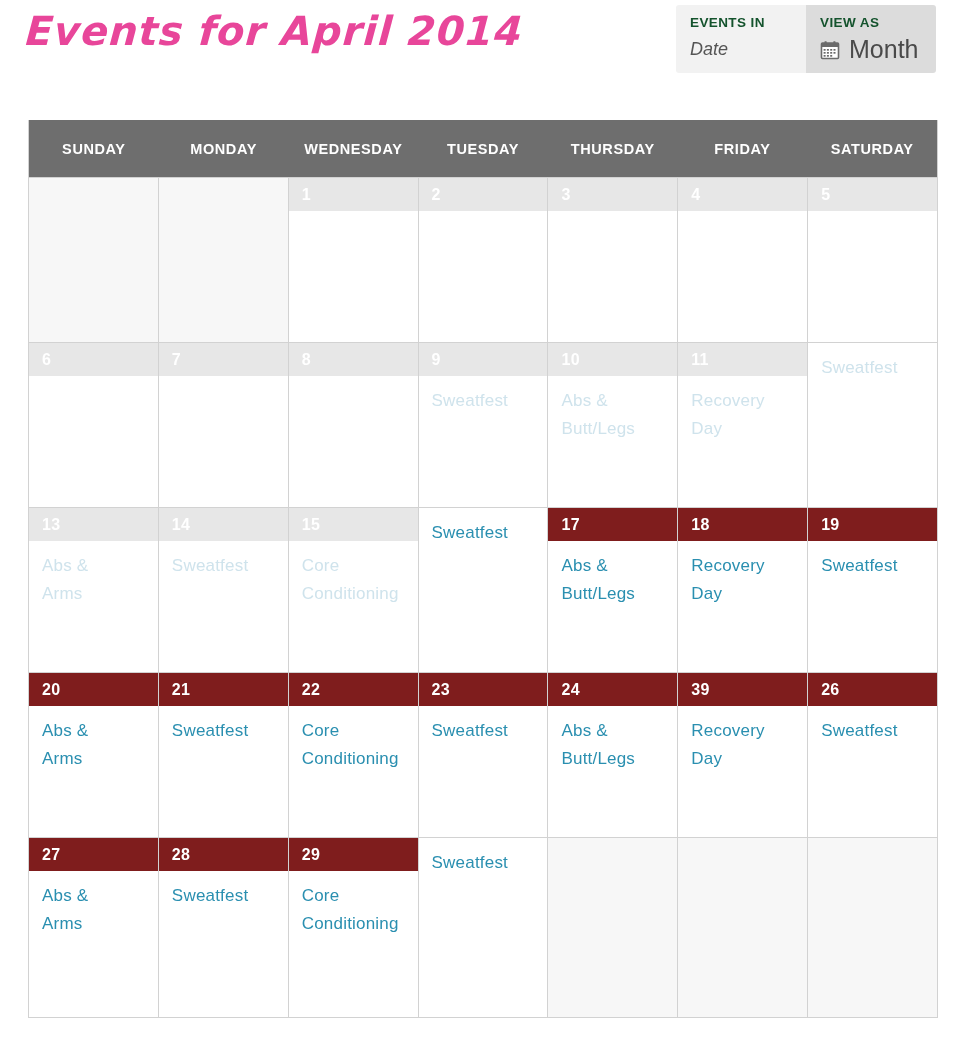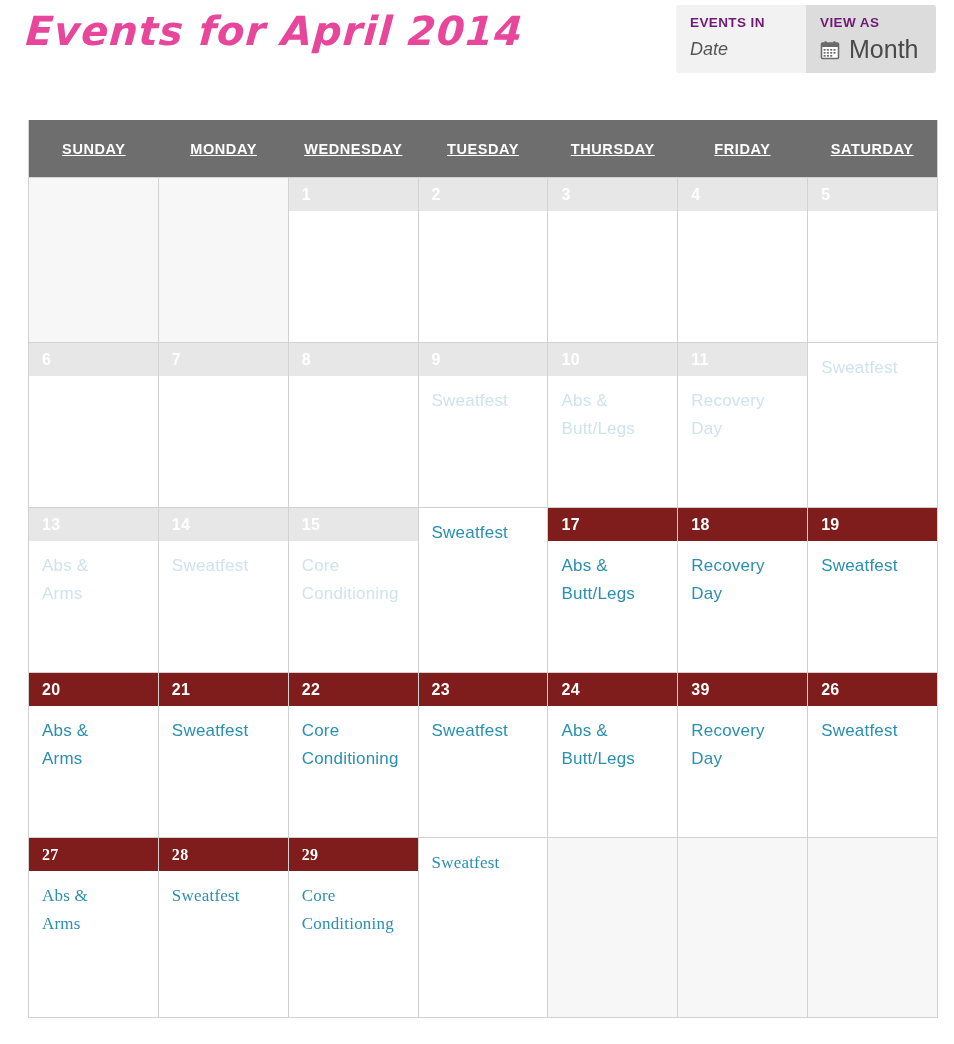--- a/index.html
+++ b/index.html
@@ -45,21 +45,21 @@
   .vc-panel {
     padding: 9px 14px 12px 14px;
     min-width: 130px;
     box-sizing: border-box;
   }
   .vc-panel.light { background: #f2f2f2; }
   .vc-panel.active { background: #dcdcdc; }
   .vc-label {
     font-size: 13.5px;
     font-weight: bold;
-    color: #701a75;
+    color: #14532d;
     letter-spacing: 0.4px;
     line-height: 18px;
     white-space: nowrap;
   }
   .vc-value {
     margin-top: 5px;
     font-size: 25px;
     color: #4a4a4a;
     line-height: 24px;
     white-space: nowrap;
@@ -92,28 +92,27 @@
     flex: 1 1 0;
     text-align: center;
     color: #ffffff;
     font-size: 14.5px;
     font-weight: bold;
     letter-spacing: 0.6px;
     padding: 21px 0 20px 0;
     box-sizing: border-box;
     white-space: nowrap;
     overflow: hidden;
-    text-decoration: underline;
   }
 
   .cal-row {
     display: flex;
     height: 165px;
   }
-  .cal-row:last-child { height: 180px; font-family: Liberation Serif, serif; }
+  .cal-row:last-child { height: 180px; }
 
   .cell {
     flex: 1 1 0;
     min-width: 0;
     background: #ffffff;
     border-top: 1px solid #d2d2d2;
     border-right: 1px solid #d2d2d2;
     box-sizing: border-box;
     overflow: hidden;
     position: relative;

